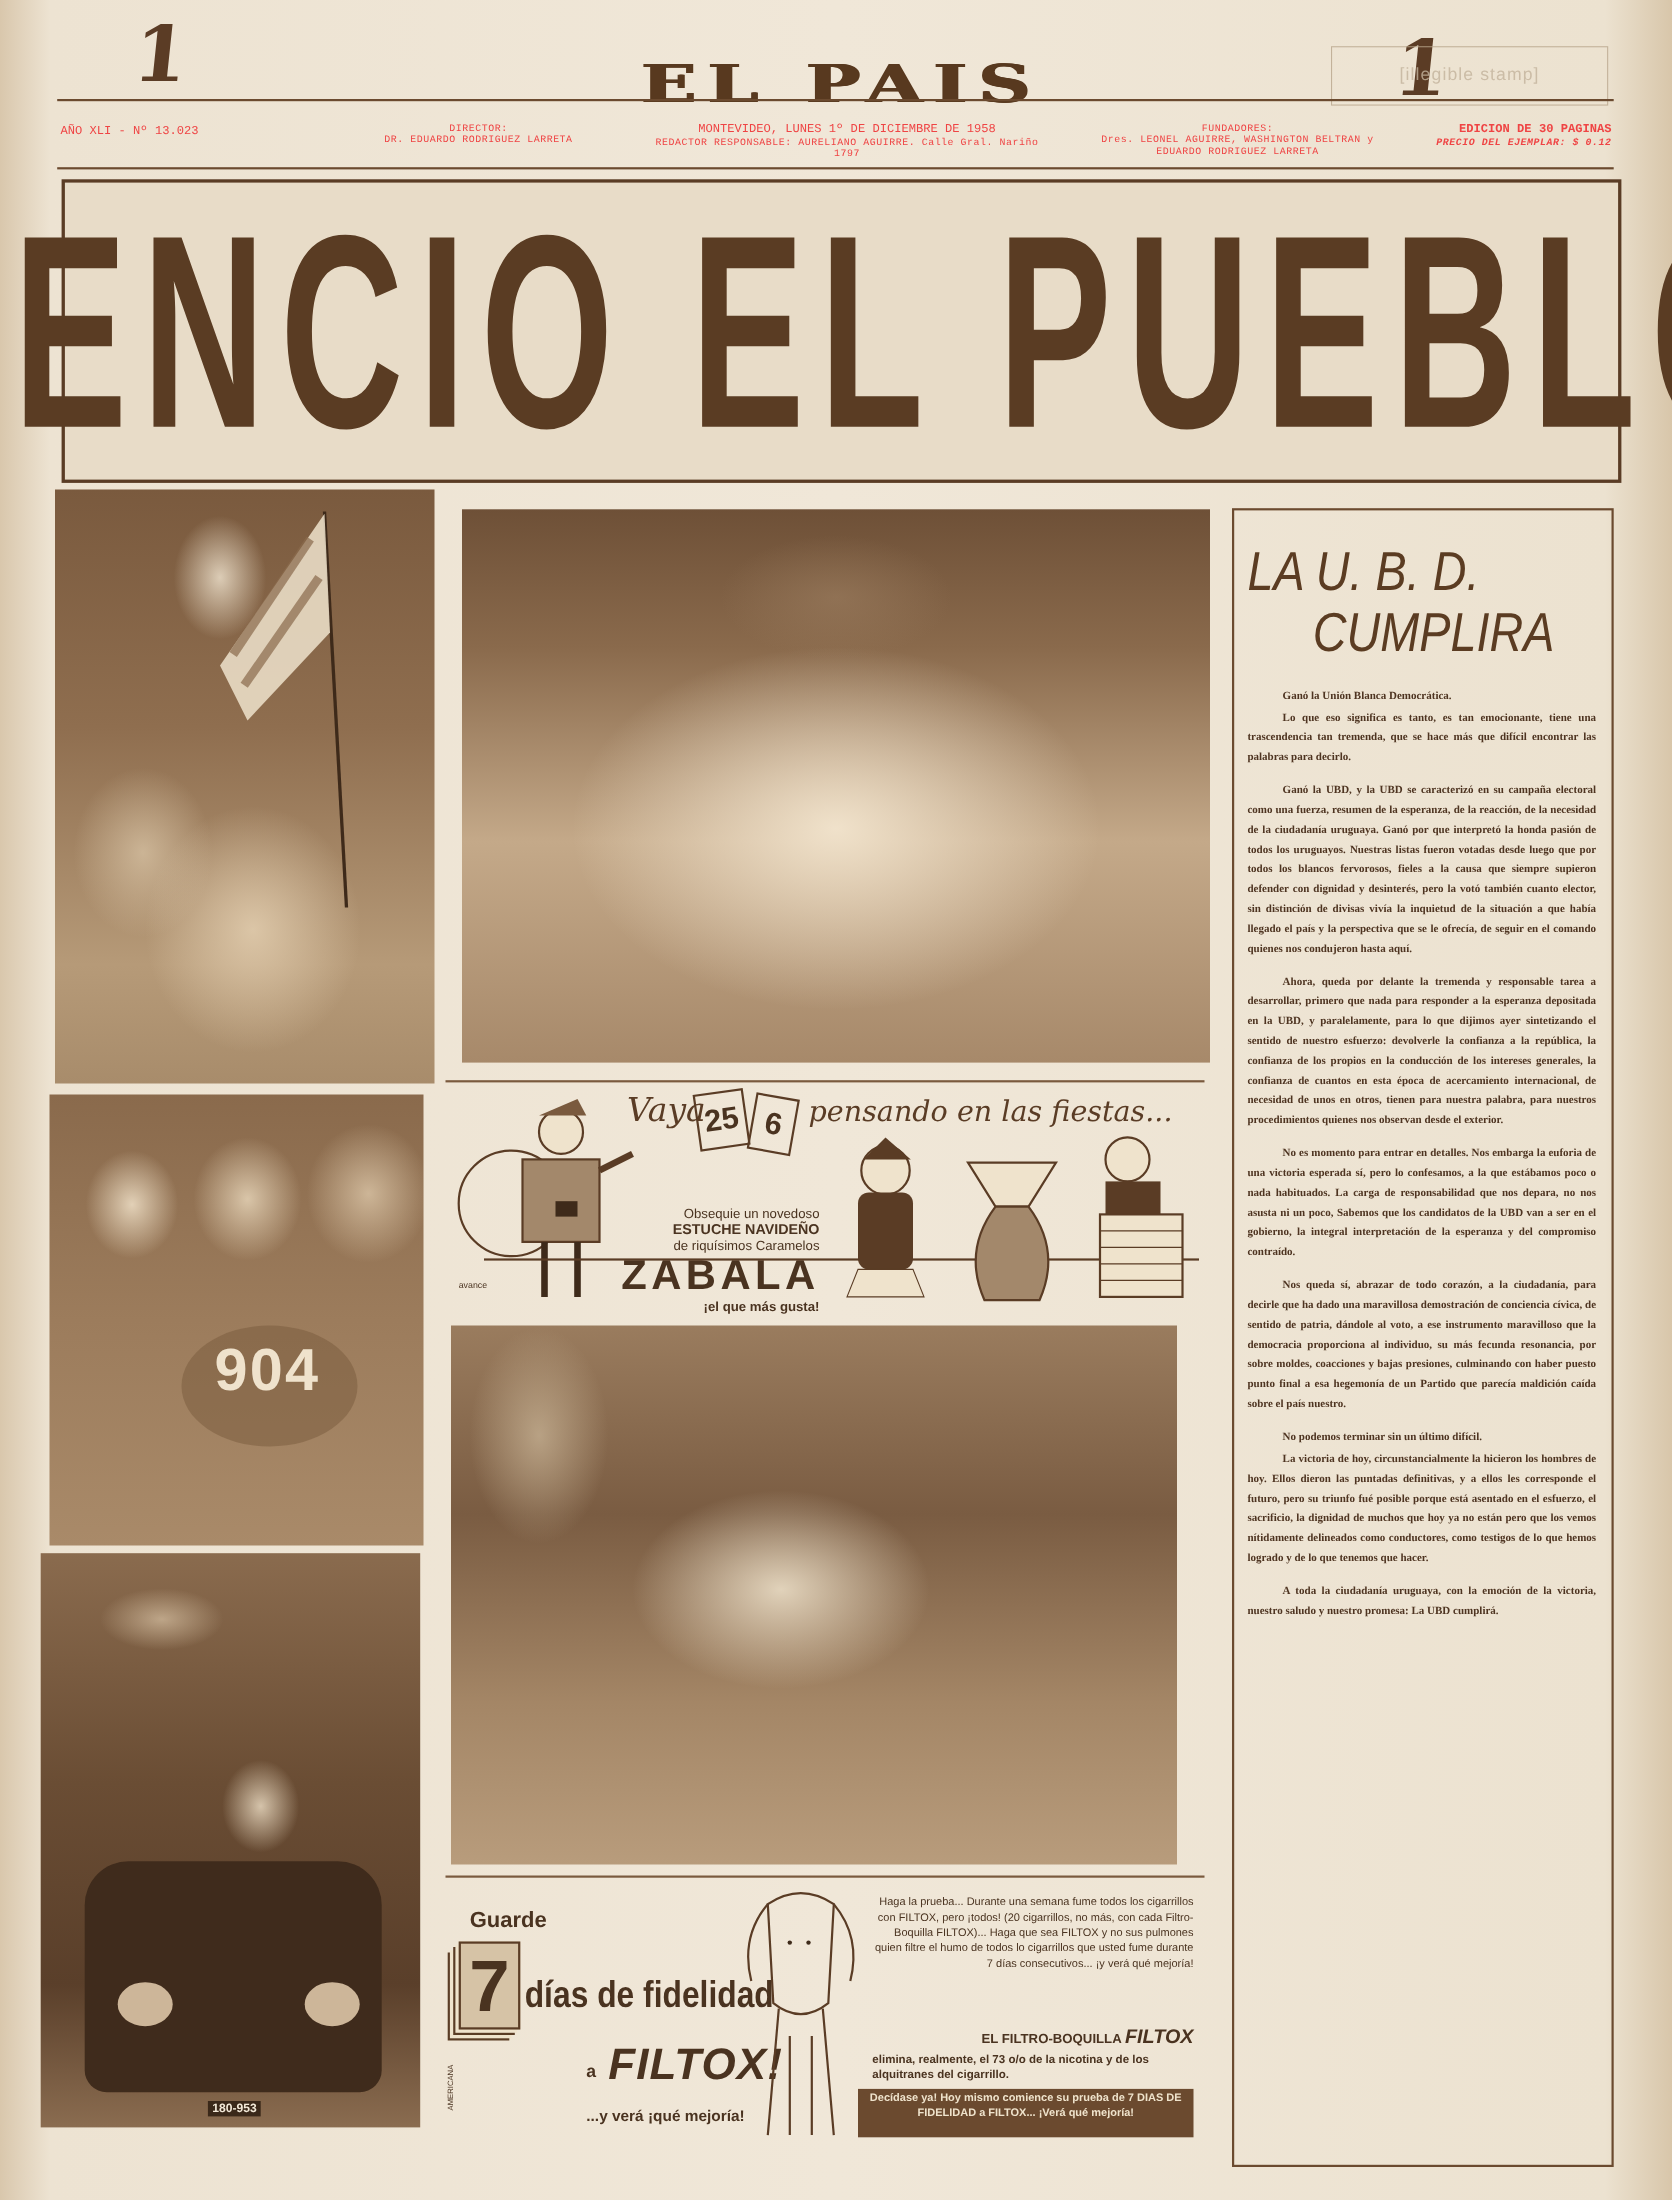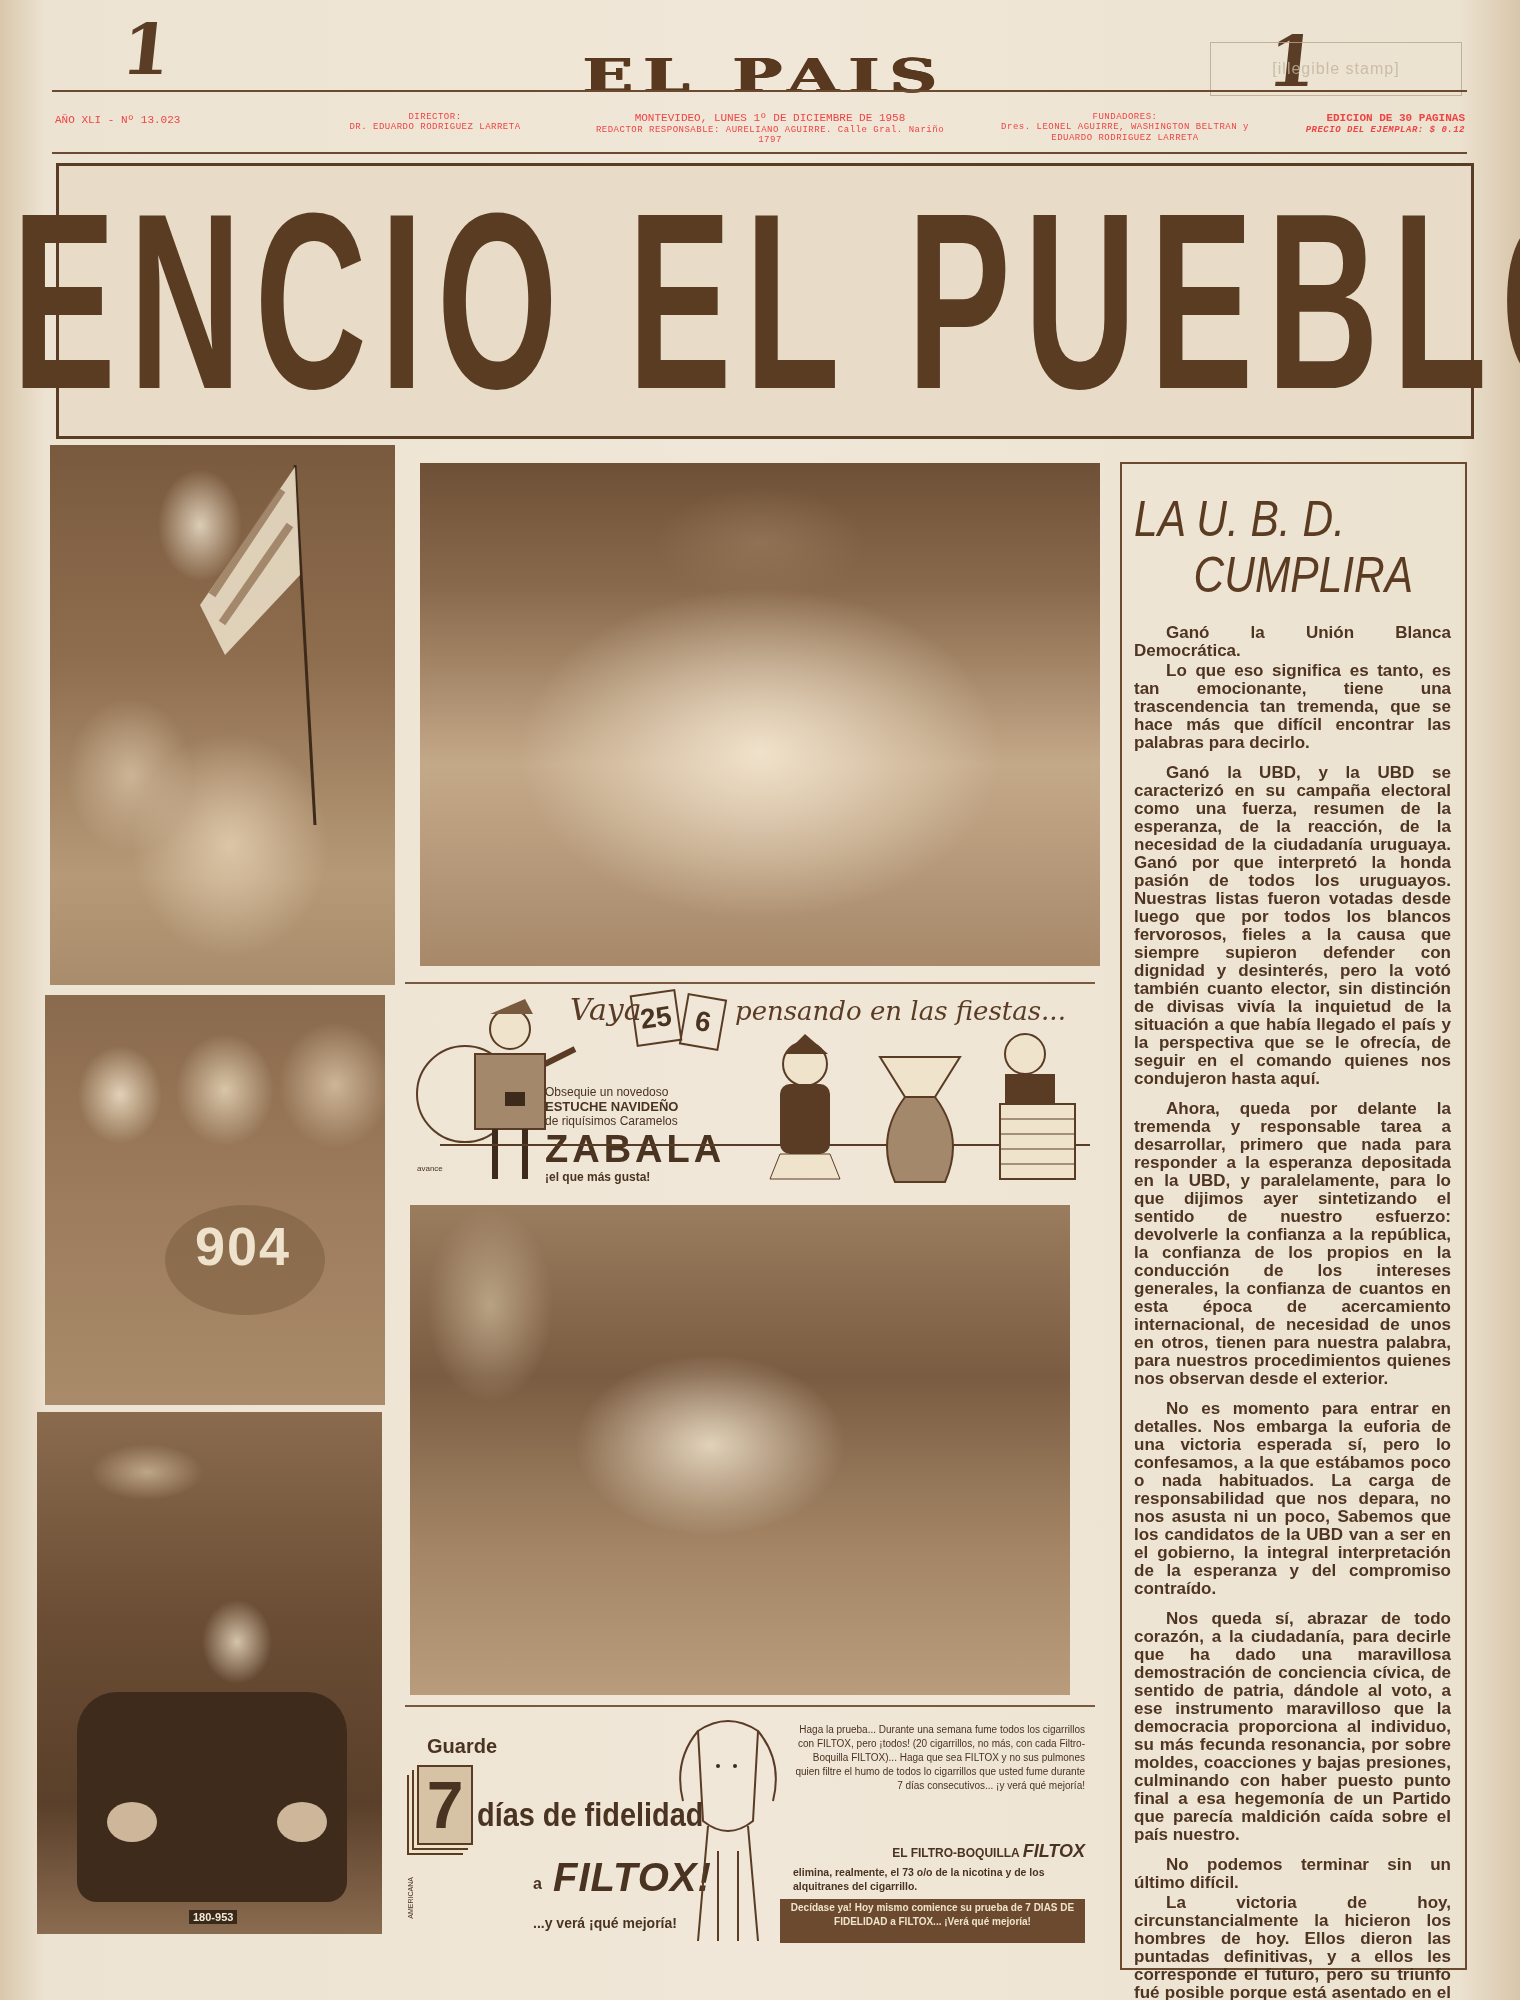--- a/index.html
+++ b/index.html
@@ -58,21 +58,21 @@
 
   
   .ad { position:absolute; border-top:2px solid #7a5a3e; }
   .zabala { left:405px; top:982px; width:690px; height:205px; }
   .filtox { left:405px; top:1705px; width:690px; height:245px; }
   .script { font-family:"DejaVu Serif", serif; font-style:italic; color:#5a3c25; }
 
   
   .article { position:absolute; left:1120px; top:462px; width:347px; height:1508px; border:2px solid #6b4a2f; border-right-width:2px; box-sizing:border-box; }
   .article h2 { margin:0; font-family:"Liberation Sans", sans-serif; font-style:italic; font-weight:normal; font-size:50px; color:#5b3c22; line-height:1; transform:scaleX(.85); transform-origin:left; }
-  .article p { margin:0 0 12px 0; font-family:Liberation Sans, sans-serif; font-weight:bold; font-size:17px; line-height:18px; color:#4e3421; text-align:justify; text-indent:32px; }
+  .article p { margin:0 0 12px 0; font-family:Liberation Serif, serif; font-weight:bold; font-size:10px; line-height:18px; color:#4e3421; text-align:justify; text-indent:32px; }
   .article p.tight { margin-bottom:2px; }
 </style>
 </head>
 <body>
 
 <div class="handnum" style="left:122px;top:8px;">1</div>
 <div class="handnum" style="left:1268px;top:20px;">1</div>
 <div class="stamp">[illegible stamp]</div>
 
 <div class="masthead-title">EL PAIS</div>
@@ -131,21 +131,21 @@
     <circle cx="95" cy="45" r="20" fill="#efe3cc" stroke="#5a3c25" stroke-width="2"></circle>
     <path d="M75 30 L110 15 L118 30 Z" fill="#7a5a3e"></path>
     <rect x="90" y="108" width="20" height="14" fill="#3e2a1a"></rect>
     <line x1="130" y1="80" x2="160" y2="65" stroke="#5a3c25" stroke-width="6"></line>
     <path d="M80 145 L80 195 M110 145 L110 195" stroke="#3e2a1a" stroke-width="6"></path>
   </svg>
   <div class="abs script" style="left:165px;top:8px;font-size:30px;">Vaya</div>
   <div class="abs" style="left:228px;top:8px;width:42px;height:48px;border:2px solid #5a3c25;transform:rotate(-8deg);font-size:28px;font-weight:bold;text-align:center;line-height:48px;">25</div>
   <div class="abs" style="left:278px;top:12px;width:36px;height:48px;border:2px solid #5a3c25;transform:rotate(10deg);font-size:28px;font-weight:bold;text-align:center;line-height:48px;">6</div>
   <div class="abs script" style="left:330px;top:12px;font-size:26px;">pensando en las fiestas...</div>
-  <div class="abs" style="left:140px;top:101px;width:200px;text-align:left;">
+  <div class="abs" style="left:140px;top:112px;width:200px;text-align:right;">
     <div style="font-size:12px;">Obsequie un novedoso</div>
     <div style="font-size:13px;font-weight:bold;">ESTUCHE NAVIDEÑO</div>
     <div style="font-size:12px;">de riquísimos Caramelos</div>
     <div style="font-size:38px;font-weight:bold;letter-spacing:4px;line-height:42px;">ZABALA</div>
     <div style="font-size:12px;font-weight:bold;">¡el que más gusta!</div>
   </div>
   <div class="abs" style="left:12px;top:180px;font-size:8px;">avance</div>
   <div class="abs" style="left:35px;top:160px;width:650px;height:2px;background:#5a3c25;"></div>
   <svg width="90" height="160" style="position:absolute;left:355px;top:45px;">
     <circle cx="45" cy="35" r="22" fill="#efe3cc" stroke="#5a3c25" stroke-width="2"></circle>

